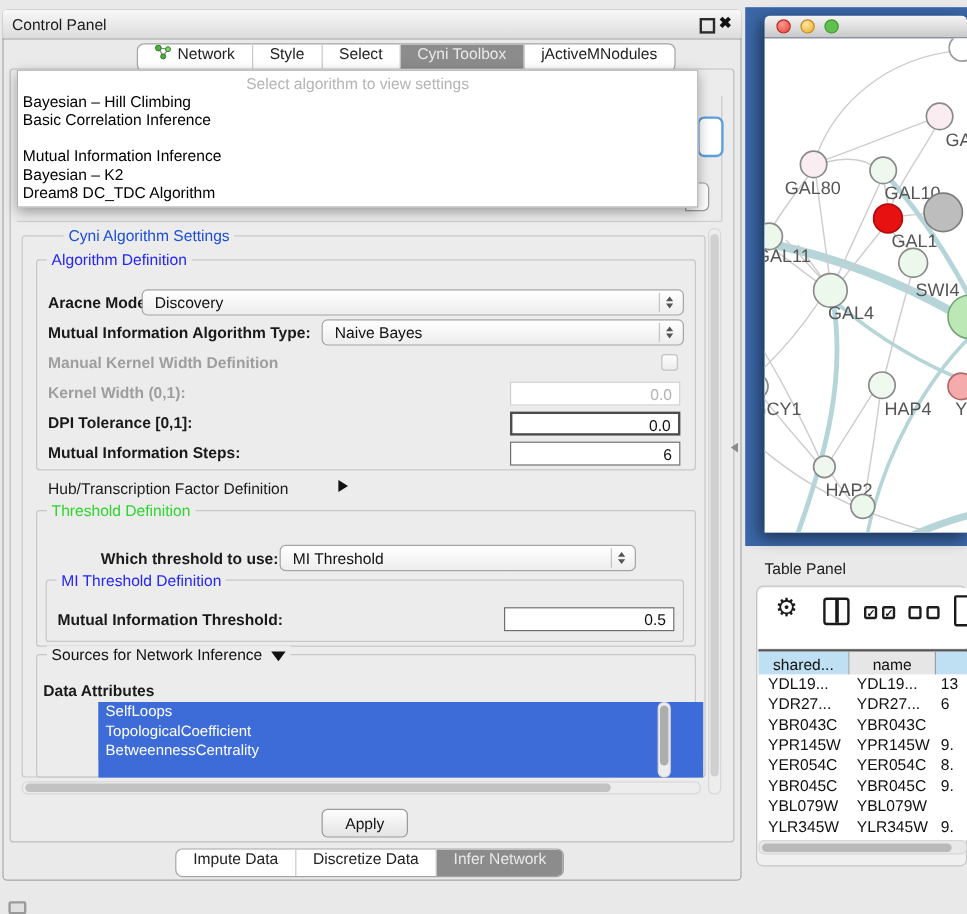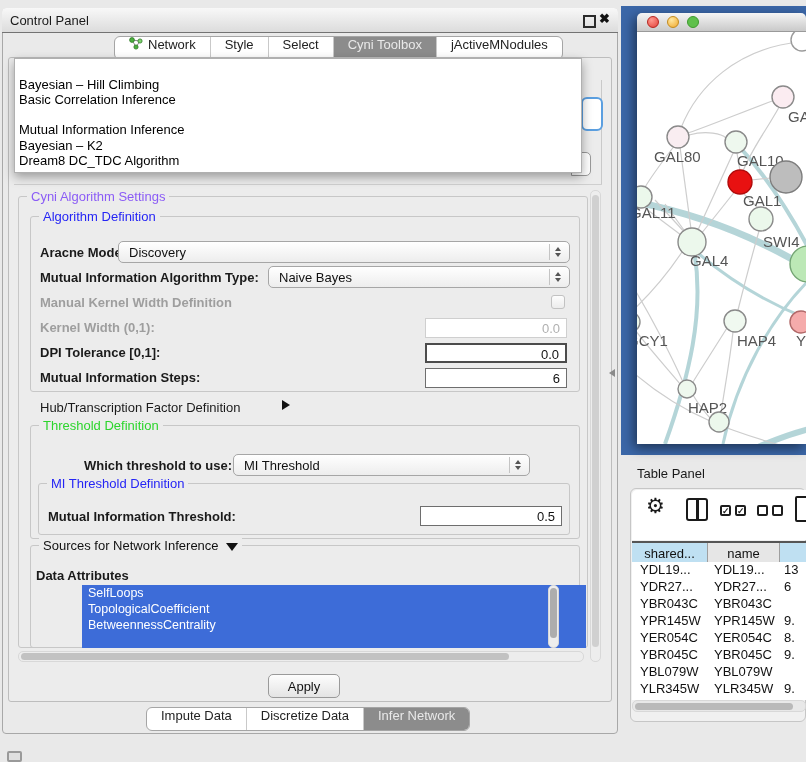--- a/index.html
+++ b/index.html
@@ -115,29 +115,30 @@
 </div>
 
 <div class="abs" id="cp-content"></div>
 
 <div class="abs" style="left:581px;top:97px;width:18px;height:30px;background:#fff;border:2px solid #5b9fe0;border-radius:6px;z-index:5;"></div>
 <div class="abs" style="left:571px;top:152px;width:18px;height:22px;background:#fff;border:1px solid #9a9a9a;border-radius:0 5px 5px 0;z-index:5;"></div>
 <div class="abs" style="left:601px;top:80px;width:1px;height:104px;background:#c9c9c9;z-index:4;"></div>
 <div class="abs" style="left:14px;top:184px;width:588px;height:1px;background:#cfcfcf;z-index:4;"></div>
 
 <div class="abs" id="algo-popup">
+  <div style="position:absolute;left:0;right:0;top:3px;text-align:center;font:13px 'Liberation Sans',sans-serif;color:#b4b4b4;">Select algorithm to view settings</div>
   <div class="popup-item" style="top:18px;">Bayesian – Hill Climbing</div>
   <div class="popup-item" style="top:33px;">Basic Correlation Inference</div>
   <div class="popup-item" style="top:63px;">Mutual Information Inference</div>
   <div class="popup-item" style="top:79px;">Bayesian – K2</div>
   <div class="popup-item" style="top:94px;">Dream8 DC_TDC Algorithm</div>
 </div>
 
 <div class="grp" style="left:18px;top:196px;width:568px;height:450px;">
-  <span class="gt" style="color:#8b5cf6;">Cyni Algorithm Settings</span>
+  <span class="gt" style="color:#1d4ed8;margin-left:26px;">Cyni Algorithm Settings</span>
 </div>
 
 <div class="grp" style="left:30px;top:216px;width:548px;height:174px;">
   <span class="gt" style="color:#2525f5;">Algorithm Definition</span>
 </div>
 
 <span class="abs lbl b" style="left:40px;top:245px;">Aracne Mode:</span>
 <div class="combo" style="left:118px;top:241px;width:452px;height:22px;">
   <span>Discovery</span>
   <span class="stp">

